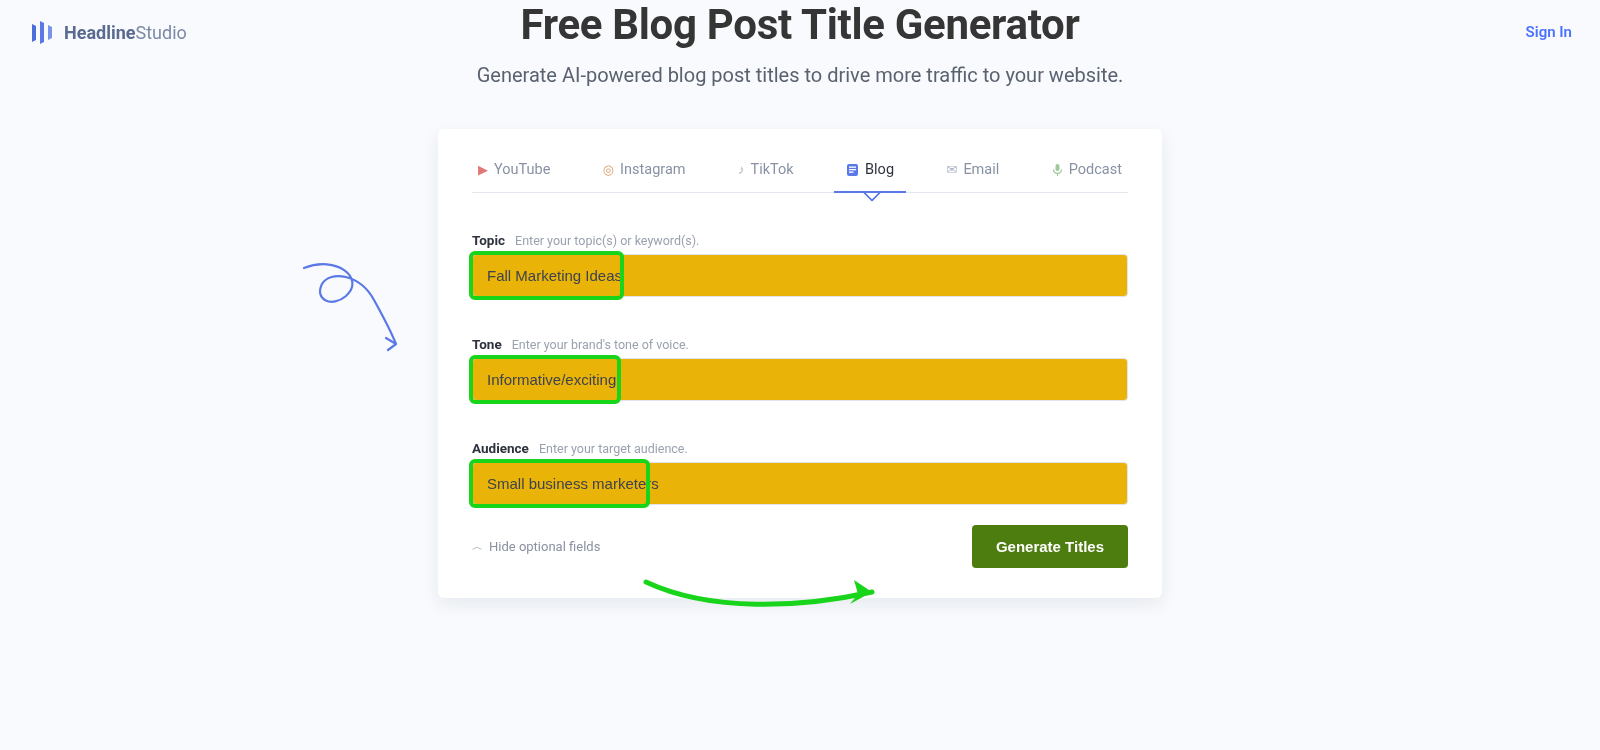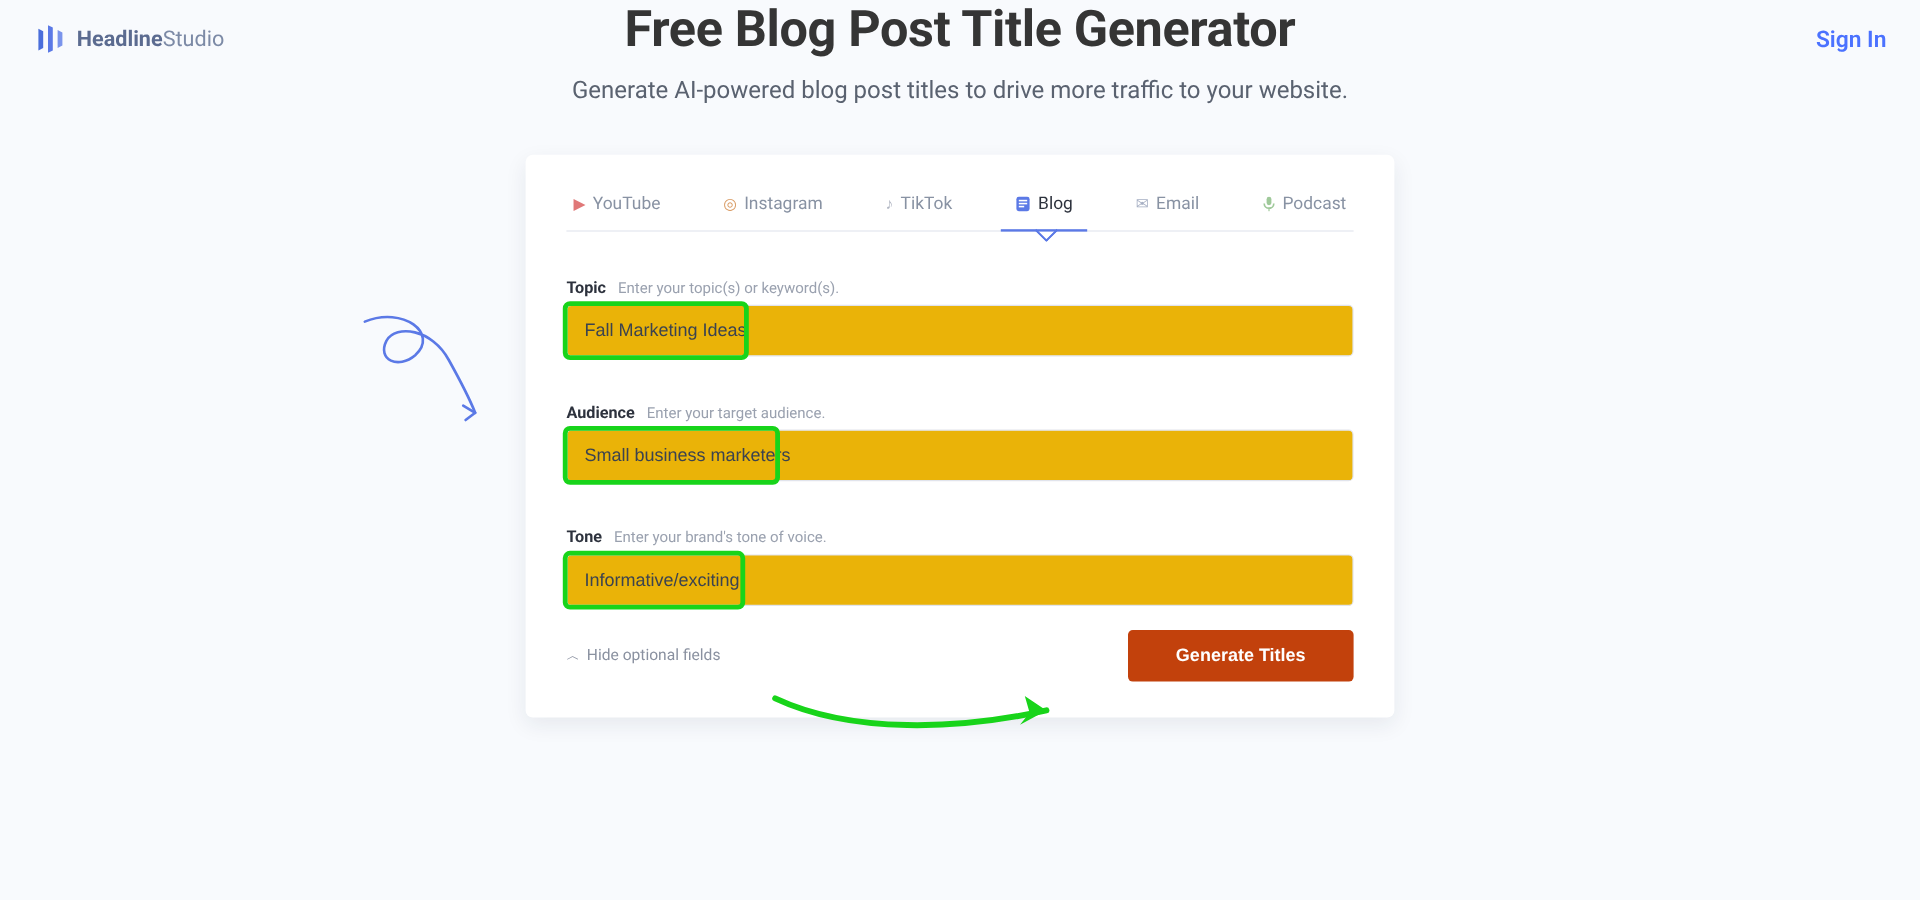--- a/index.html
+++ b/index.html
@@ -25,21 +25,21 @@
     gap: 8px;
     color: #6b7ea6;
     font-size: 18px;
     font-weight: 500;
   }
   .logo svg { display: block; }
   .logo .brand-word1 { font-weight: 700; color:#5b6b90}
   .logo .brand-word2 { font-weight: 400; color:#7c8aa6;}
   .signin {
     color: #4b72ff;
-    font-size: 19px;
+    font-size: 15px;
     font-weight: 600;
     cursor: pointer;
   }
   .hero {
     text-align: center;
   }
   .hero h1 {
     font-size: 42px;
     font-weight: 700;
     color: #353535;
@@ -135,27 +135,27 @@
   }
   .footer-row{
     display:flex; align-items:center; justify-content:space-between; margin-top:6px;
   }
   .hide-link{
     display:flex; align-items:center; gap:6px;
     font-size:13px; color:#8a91a0; cursor:pointer;
   }
   .hide-link .chev{ font-size:11px; }
   .gen-btn{
-    background:#c2410c;
+    background:#4d7c0f;
     color:#fff;
     border:none;
     border-radius:4px;
     font-size:15px;
     font-weight:700;
-    padding:13px 40px;
+    padding:13px 24px;
     cursor:pointer;
   }
   .swirl{
     position:absolute;
     left:296px; top:260px;
     pointer-events:none;
   }
   .green-arrow{
     position:absolute;
     left:640px; top:574px;
@@ -237,37 +237,37 @@
       <span class="field-hint">Enter your topic(s) or keyword(s).</span>
     </div>
     <div class="input-wrap">
       <input class="input" type="text" value="Fall Marketing Ideas" style="">
       <div class="green-box" style="width:155px"></div>
     </div>
   </div>
 
   <div class="field">
     <div class="field-label-row">
+      <span class="field-label">Tone</span>
+      <span class="field-hint">Enter your brand's tone of voice.</span>
+    </div>
+    <div class="input-wrap">
+      <input class="input" type="text" value="Informative/exciting" style="">
+      <div class="green-box" style="width:152px"></div>
+    </div>
+  </div>
+
+  <div class="field">
+    <div class="field-label-row">
       <span class="field-label">Audience</span>
       <span class="field-hint">Enter your target audience.</span>
     </div>
     <div class="input-wrap">
       <input class="input" type="text" value="Small business marketers" style="">
       <div class="green-box" style="width:181px"></div>
-    </div>
-  </div>
-
-  <div class="field">
-    <div class="field-label-row">
-      <span class="field-label">Tone</span>
-      <span class="field-hint">Enter your brand's tone of voice.</span>
-    </div>
-    <div class="input-wrap">
-      <input class="input" type="text" value="Informative/exciting" style="">
-      <div class="green-box" style="width:152px"></div>
     </div>
   </div>
 
   <div class="footer-row">
     <div class="hide-link">
       <span class="chev">︿</span>
       <span>Hide optional fields</span>
     </div>
     <button class="gen-btn">Generate Titles</button>
   </div>

